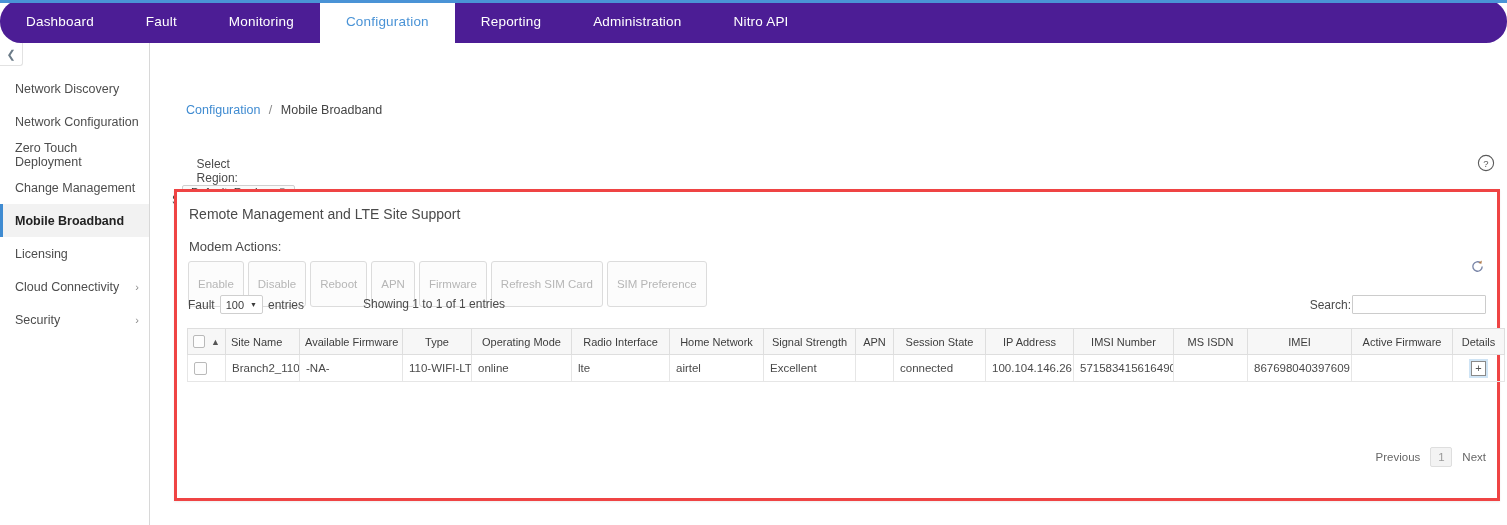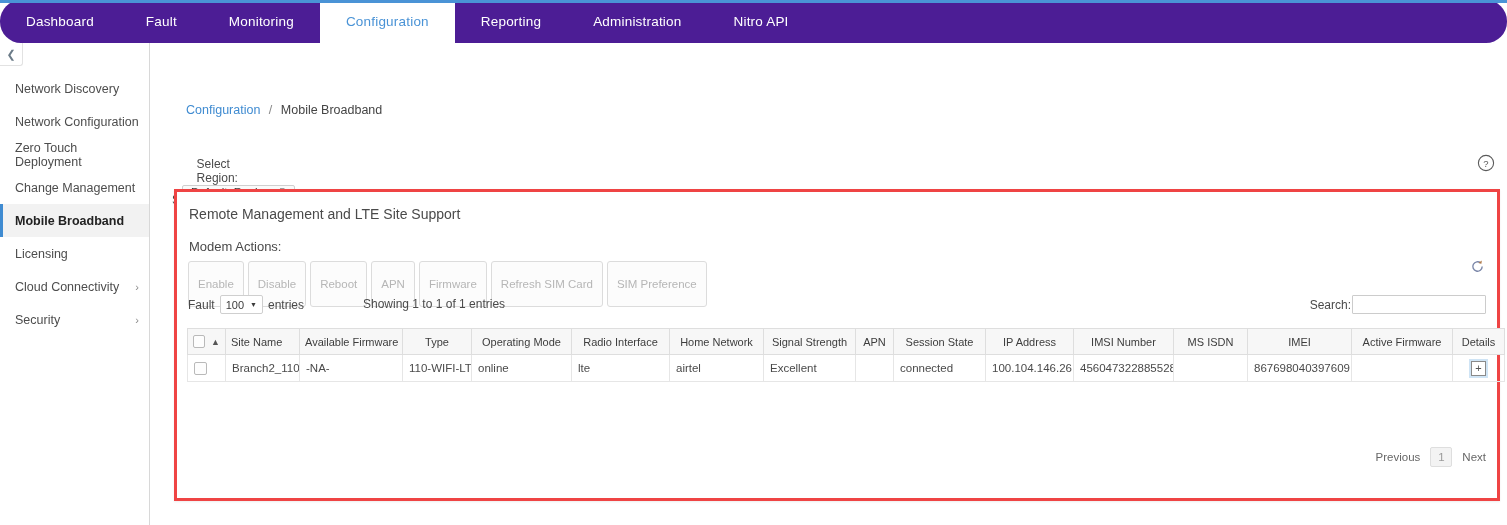--- a/index.html
+++ b/index.html
@@ -364,21 +364,21 @@
             <td>Branch2_110</td>
             <td>-NA-</td>
             <td>110-WIFI-LTE</td>
             <td>online</td>
             <td>lte</td>
             <td>airtel</td>
             <td>Excellent</td>
             <td></td>
             <td>connected</td>
             <td>100.104.146.26</td>
-            <td>456047322885528</td>
+            <td>571583415616490</td>
             <td></td>
             <td>867698040397609</td>
             <td></td>
             <td class="center">
               <span class="detail-plus">+</span>
             </td>
           </tr>
         </tbody>
       </table>
 

